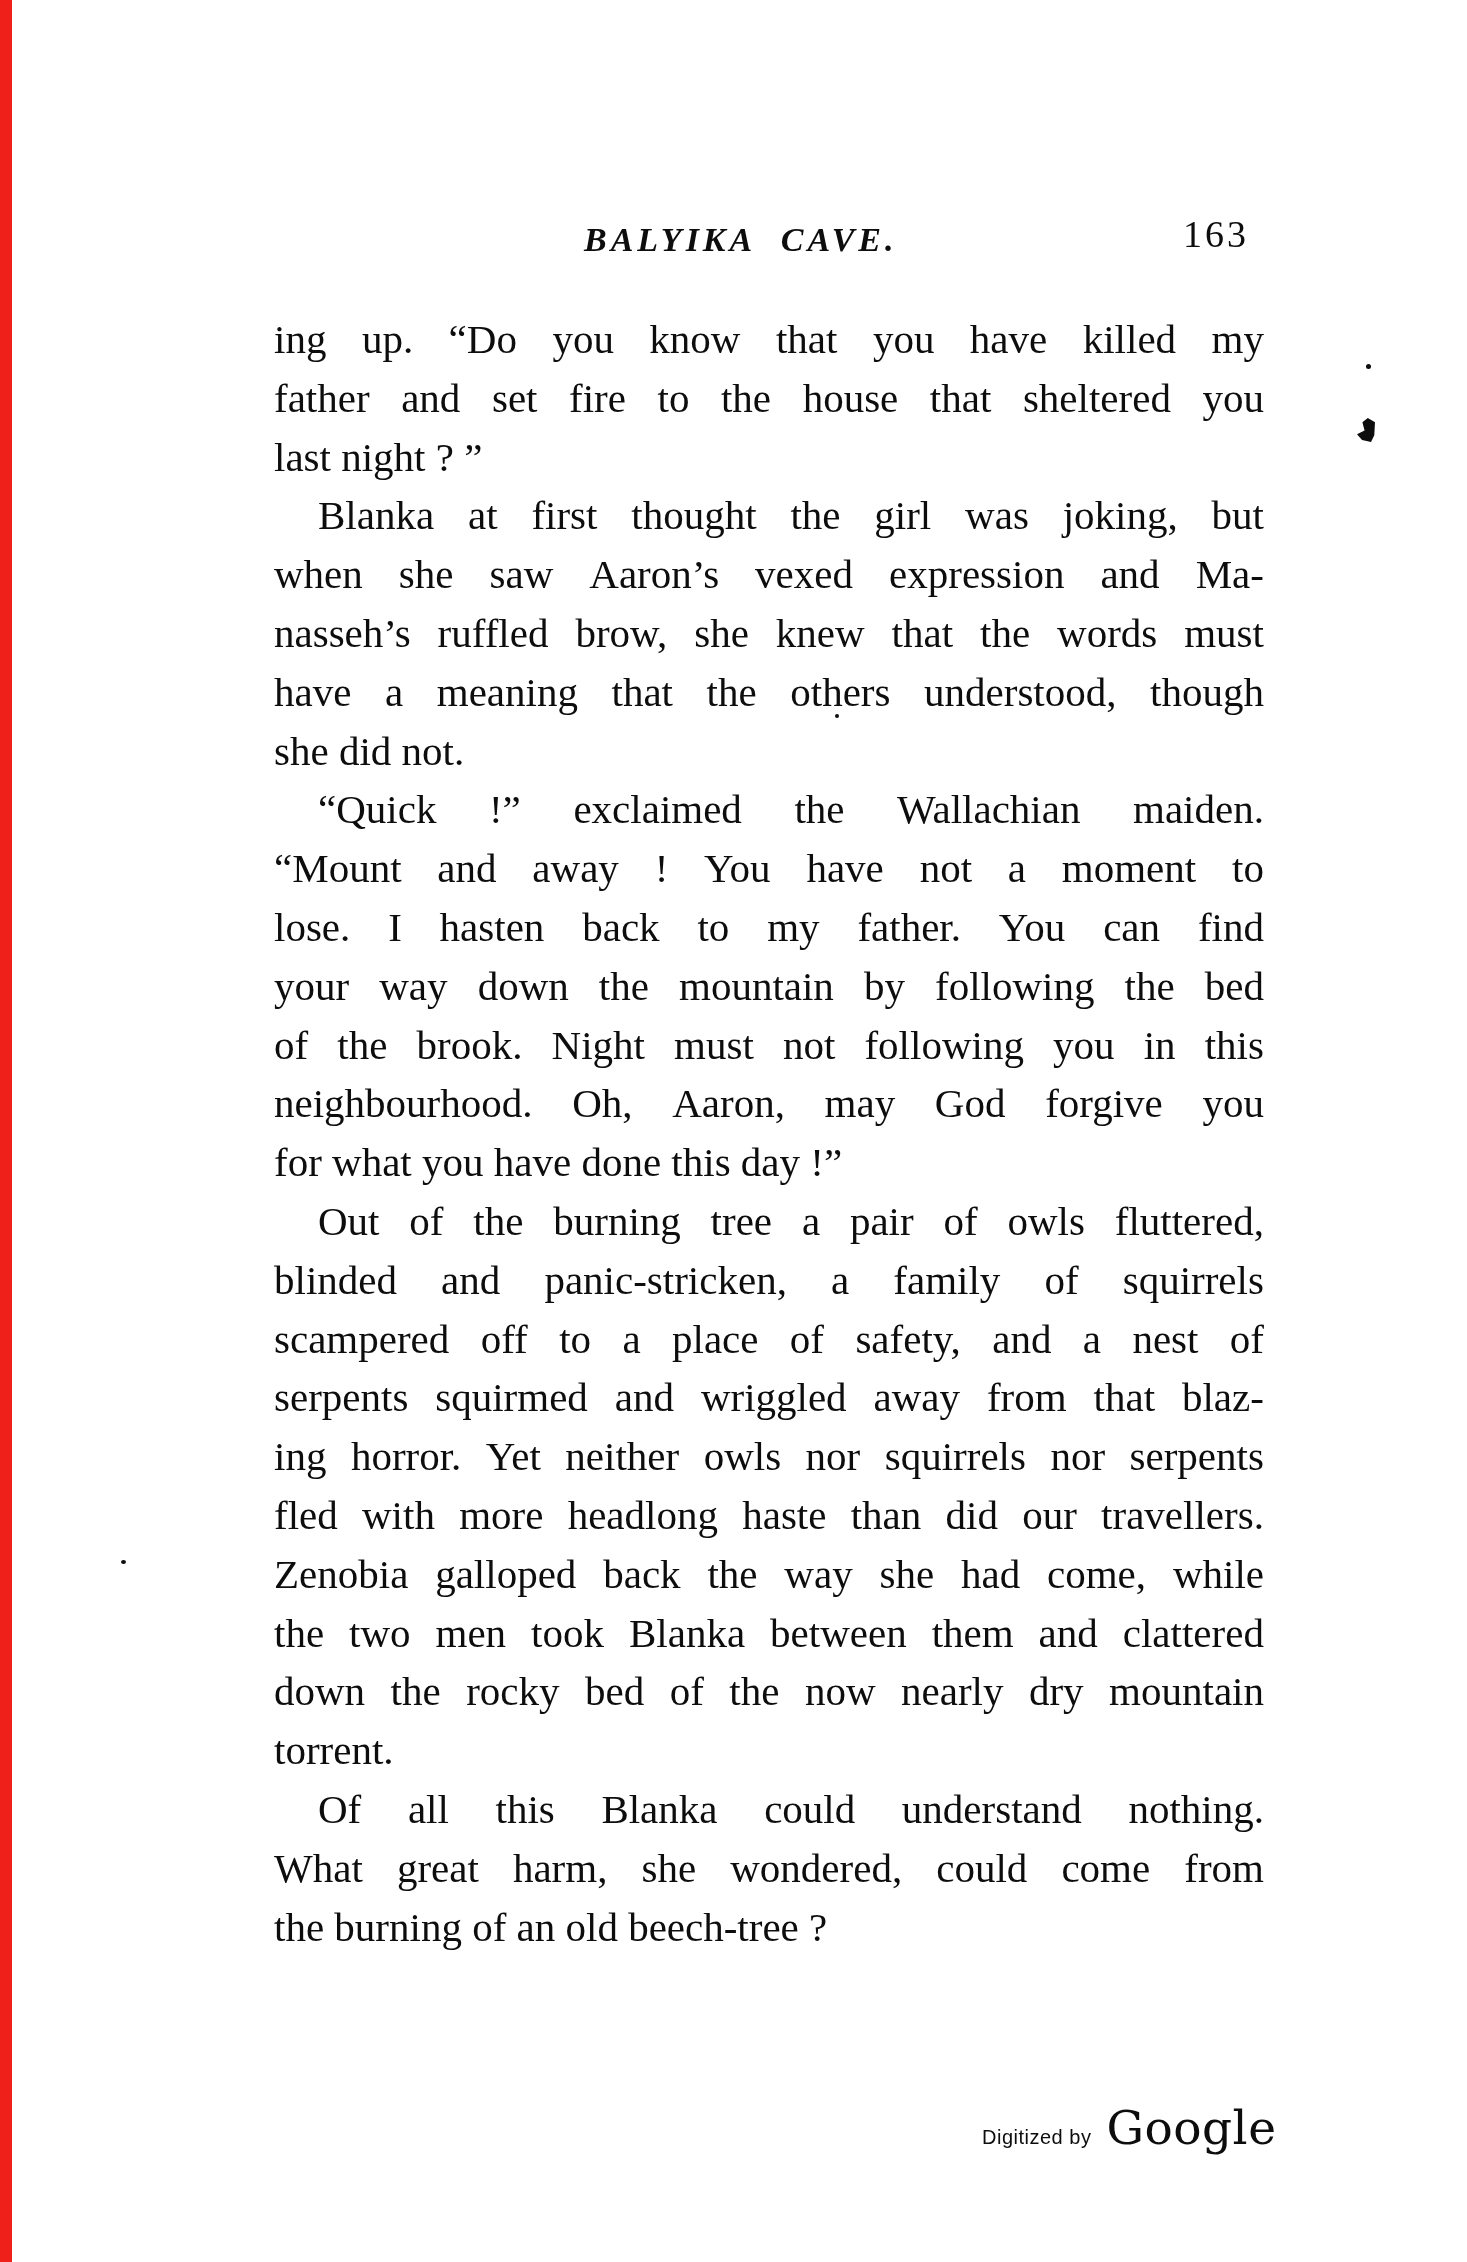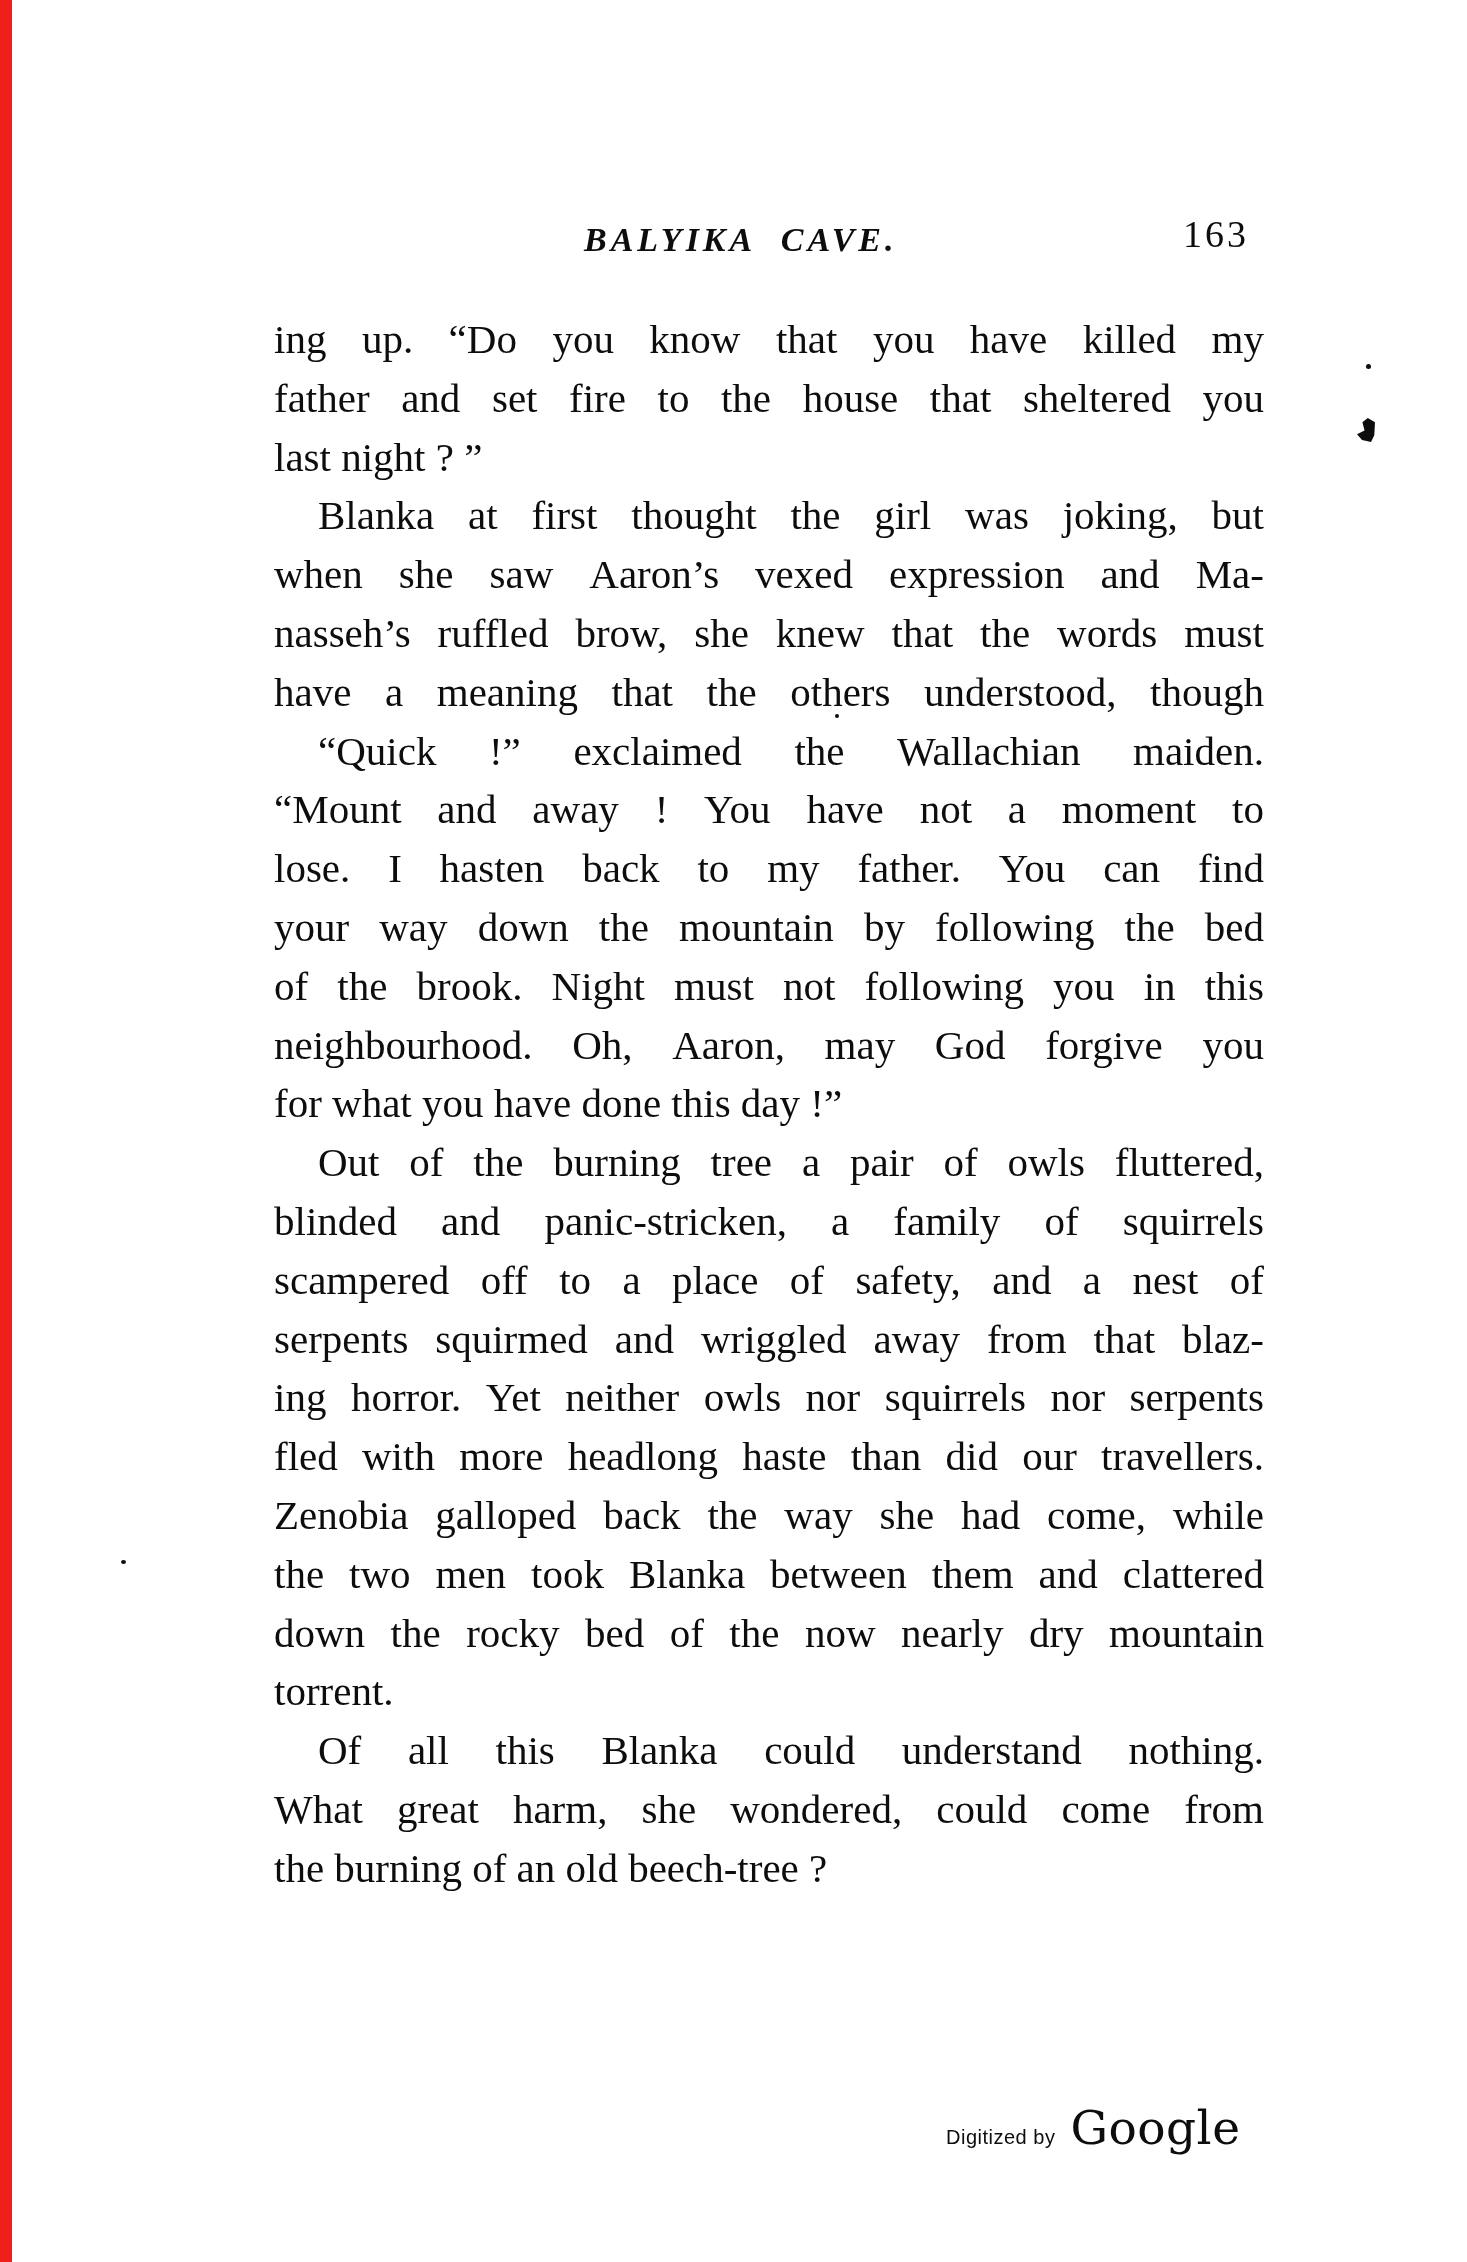--- a/index.html
+++ b/index.html
@@ -55,20 +55,21 @@
   .footer-mark {
     position: absolute;
     left: 946px; top: 2100px;
     display: flex;
     align-items: baseline;
   }
   .digitized-by {
     font-family: "Liberation Sans", sans-serif;
     font-size: 20px;
     letter-spacing: 0.5px;
+    margin-left: 36px;
   }
   .google-wordmark {
     font-family: "DejaVu Serif", serif;
     font-size: 47px;
     margin-left: 15px;
     letter-spacing: 0.5px;
   }
   .speck {
     position: absolute;
     background: #0d0d0d;
@@ -162,20 +163,21 @@
       <div class="line justify">
         <span>have</span>
         <span>a</span>
         <span>meaning</span>
         <span>that</span>
         <span>the</span>
         <span>others</span>
         <span>understood,</span>
         <span>though</span>
       </div>
+      <div class="line">she did not.</div>
       <div class="line justify indent">
         <span>“Quick</span>
         <span>!”</span>
         <span>exclaimed</span>
         <span>the</span>
         <span>Wallachian</span>
         <span>maiden.</span>
       </div>
       <div class="line justify">
         <span>“Mount</span>

